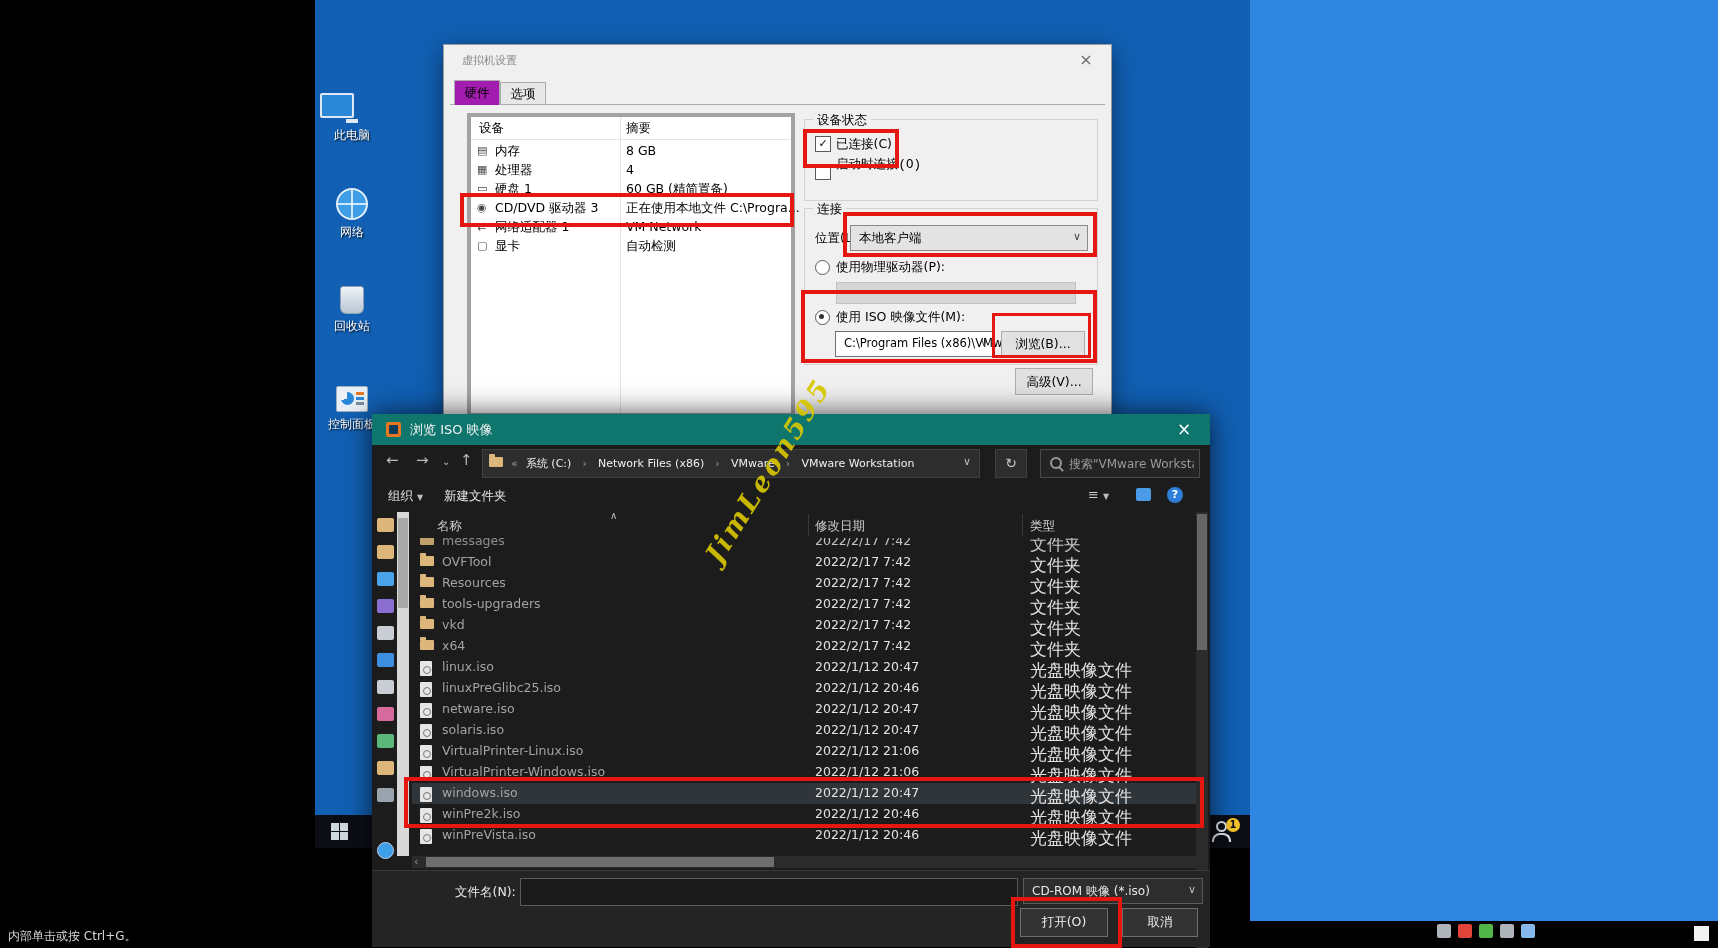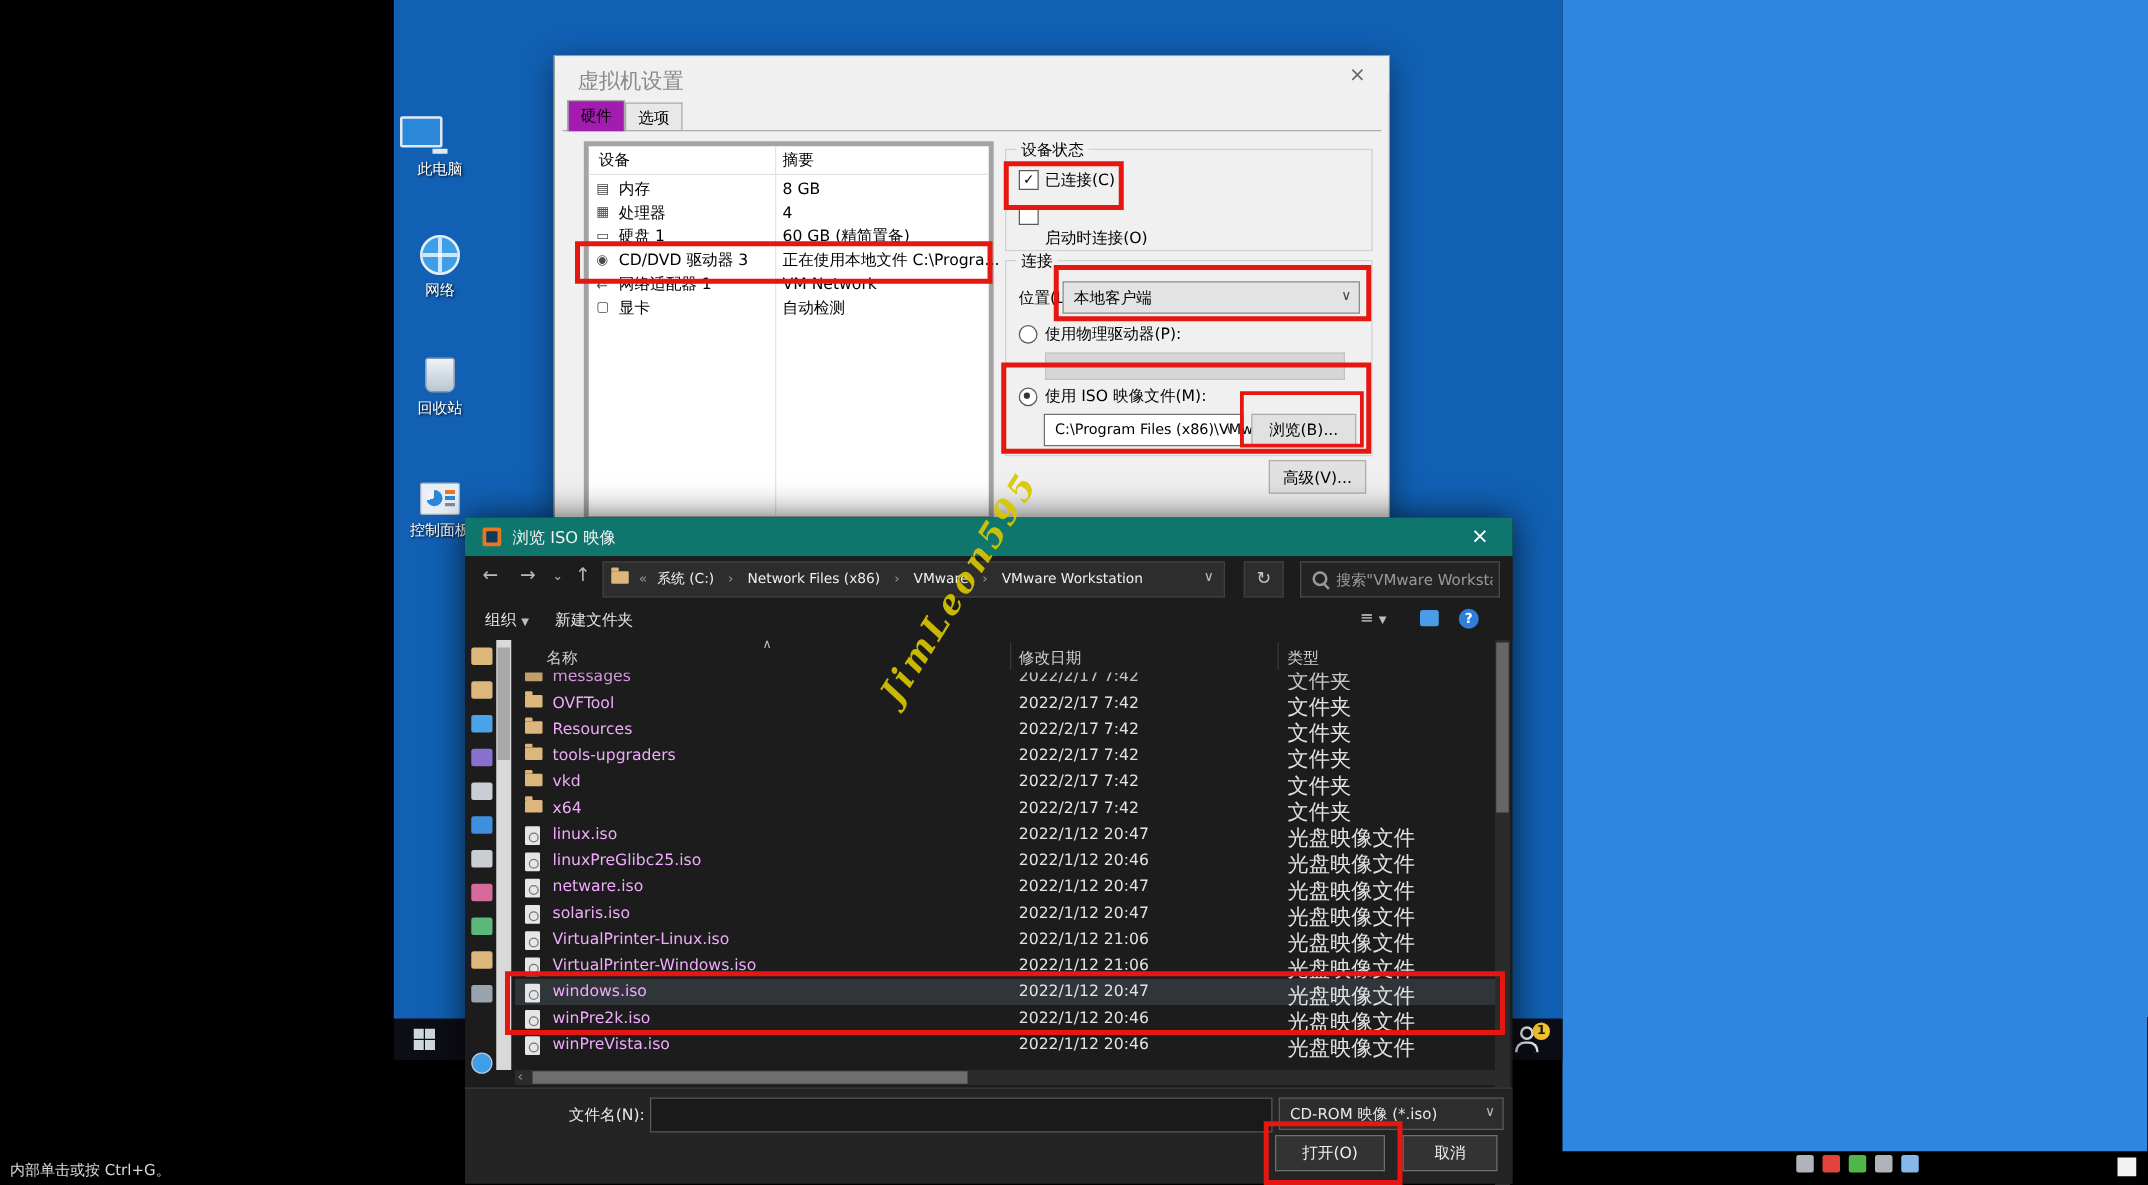--- a/index.html
+++ b/index.html
@@ -32,21 +32,21 @@
          text-align:center;line-height:14px;}
   
   .statusbar-text{color:#d8d8d8;font-size:12px;z-index:6;}
   .tray{z-index:6;display:flex;gap:7px;}
   .tray .ti{width:14px;height:14px;border-radius:2px;}
   .showdesk{width:15px;height:15px;background:#f2f2f2;z-index:6;}
   
   #settings{left:443px;top:44px;width:667px;height:372px;background:#f0f0f0;border:1px solid #9b9b9b;
             box-shadow:0 6px 24px rgba(0,0,0,.45);z-index:10;font-size:12.5px;color:#000;}
   #settings .titlebar{position:absolute;left:0;top:0;right:0;height:30px;background:#f0f0f0;}
-  #settings .title{position:absolute;left:18px;top:8px;color:#8a8a8a;font-size:17px;}
+  #settings .title{position:absolute;left:18px;top:8px;color:#8a8a8a;font-size:11px;}
   #settings .close{position:absolute;right:14px;top:5px;color:#6b6b6b;font-size:16px;width:22px;text-align:center;}
   .tab{position:absolute;height:24px;line-height:24px;text-align:center;font-size:12.5px;border:1px solid #ababab;border-bottom:none;}
   .tab.active{background:#a21caf;z-index:2;}
   .tab.idle{background:#e8e8e8;height:22px;line-height:22px;}
   .tabline{position:absolute;left:6px;right:6px;top:59px;border-top:1px solid #ababab;}
   #devlist{position:absolute;left:23px;top:68px;width:320px;height:296px;background:#fff;border:4px solid #a3a3a3;}
   #devlist .hdr{position:absolute;left:0;top:0;right:0;height:22px;border-bottom:1px solid #e3e3e3;}
   #devlist .coldiv{position:absolute;left:149px;top:0;bottom:0;border-left:1px solid #e3e3e3;}
   .devrow{position:absolute;left:0;right:0;height:19px;}
   .devrow .ic{position:absolute;left:6px;top:2px;font-size:11px;color:#4a4a4a;}
@@ -109,21 +109,21 @@
   .sortcaret{position:absolute;top:-2px;color:#bdbdbd;font-size:10px;}
   #filelist{position:absolute;left:40px;top:124px;right:14px;height:722px;}
   .frow{position:relative;height:21px;}
   .frow.partial{height:14px;overflow:hidden;opacity:.85;}
   .frow.partial .fin{margin-top:-7px;}
   .frow.selected{background:#30353a;}
   .fin{position:relative;height:21px;}
   .fico{position:absolute;left:8px;top:4px;}
   .iso-file{width:12px;height:15px;background:#e6e6e6;border-radius:1px;position:relative;}
   .iso-file::after{content:"";position:absolute;left:3px;top:5px;width:6px;height:6px;border:1px solid #777;border-radius:50%;}
-  .fname{position:absolute;left:30px;top:2px;color:#f0abfc;font-size:12.5px;white-space:nowrap;}
+  .fname{position:absolute;left:30px;top:2px;color:#a3a3a3;font-size:12.5px;white-space:nowrap;}
   .fdate{position:absolute;left:403px;top:2px;color:#e2e2e2;font-size:12.5px;white-space:nowrap;}
   .ftype{position:absolute;left:618px;top:2px;color:#e2e2e2;font-size:17px;white-space:nowrap;}
   .vscroll{position:absolute;right:2px;top:98px;width:12px;height:756px;background:#2b2b2b;}
   .vthumb{position:absolute;left:1px;top:2px;width:10px;height:136px;background:#666;}
   .hscroll{position:absolute;left:40px;right:14px;top:442px;height:12px;background:#2b2b2b;}
   .hthumb{position:absolute;left:14px;top:1px;width:348px;height:10px;background:#6e6e6e;}
   .harrow{position:absolute;left:2px;top:-1px;color:#9a9a9a;font-size:11px;}
   
   .footer{position:absolute;left:0;right:0;top:456px;height:76px;background:#242424;border-top:1px solid #3a3a3a;}
   .fn-label{position:absolute;left:83px;top:13px;color:#eaeaea;font-size:12.5px;}
@@ -247,21 +247,21 @@
       <span class="nm">显卡</span>
       <span class="sm">自动检测</span>
     </div>
   </div>
 
   <div class="grp" style="left:360px;top:74px;width:292px;height:80px;">
     <div class="legend">设备状态</div>
     <div class="cb" style="left:10px;top:16px;"><span>✓</span></div>
     <span style="position:absolute;left:31px;top:16px;">已连接(C)</span>
     <div class="cb" style="left:10px;top:44px;"></div>
-    <span style="position:absolute;left:31px;top:62px;">启动时连接(O)</span>
+    <span style="position:absolute;left:31px;top:36px;font-family:Liberation Mono, monospace;">启动时连接(O)</span>
   </div>
 
   <div class="grp" style="left:360px;top:163px;width:292px;height:155px;">
     <div class="legend">连接</div>
     <span style="position:absolute;left:10px;top:21px;">位置(L):</span>
     <div class="combo" style="left:45px;top:16px;width:236px;">
       <span class="cv">本地客户端</span>
       <span class="ca">∨</span>
     </div>
     <div class="radio" style="left:10px;top:51px;"></div>

